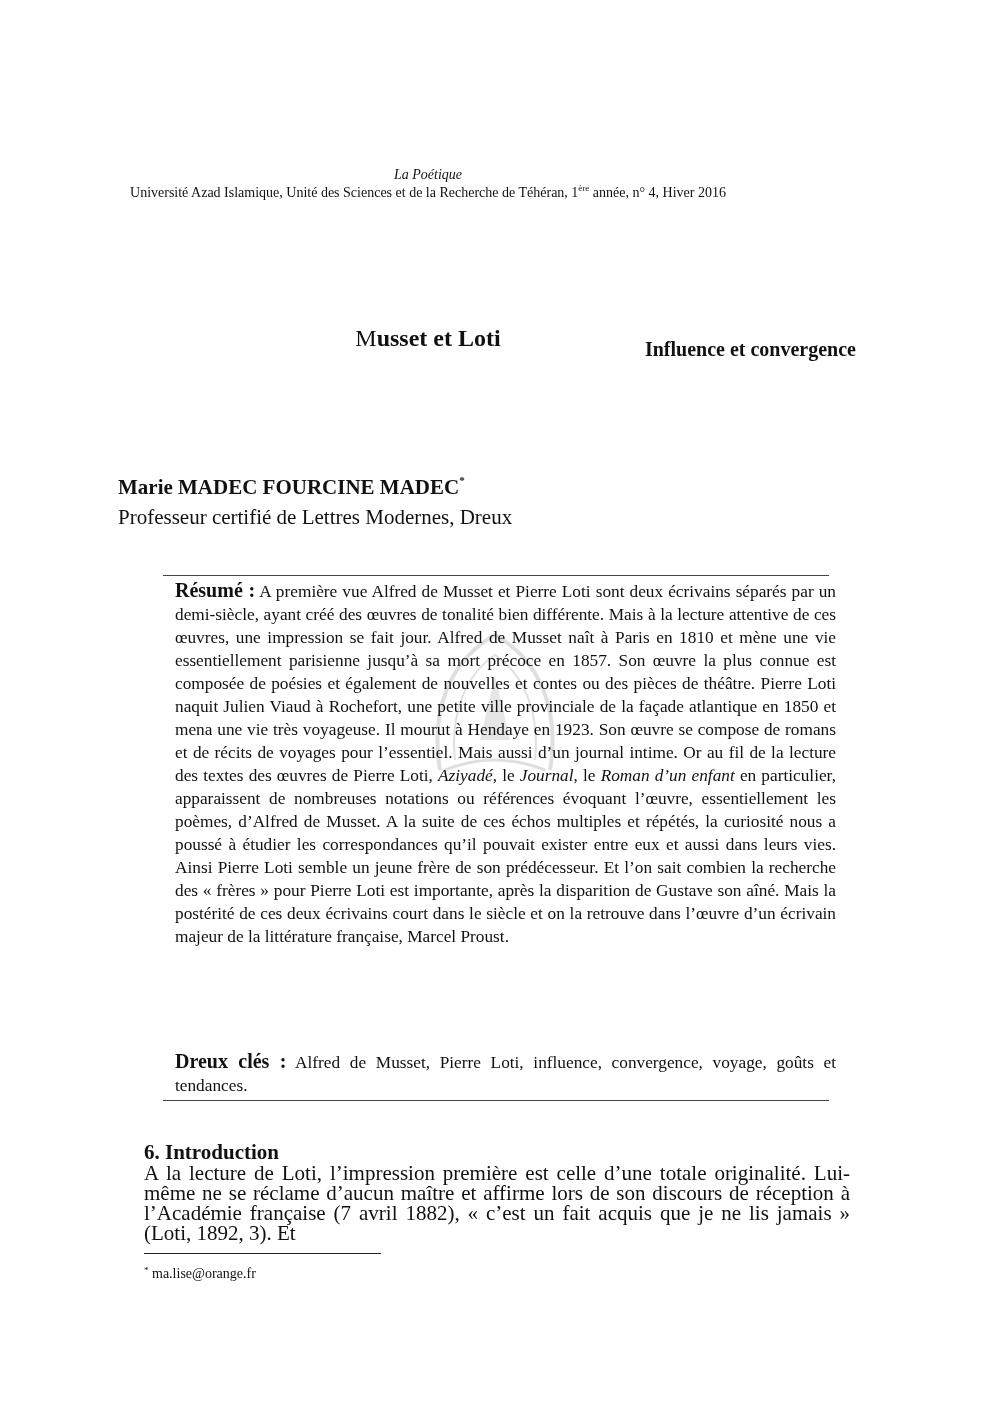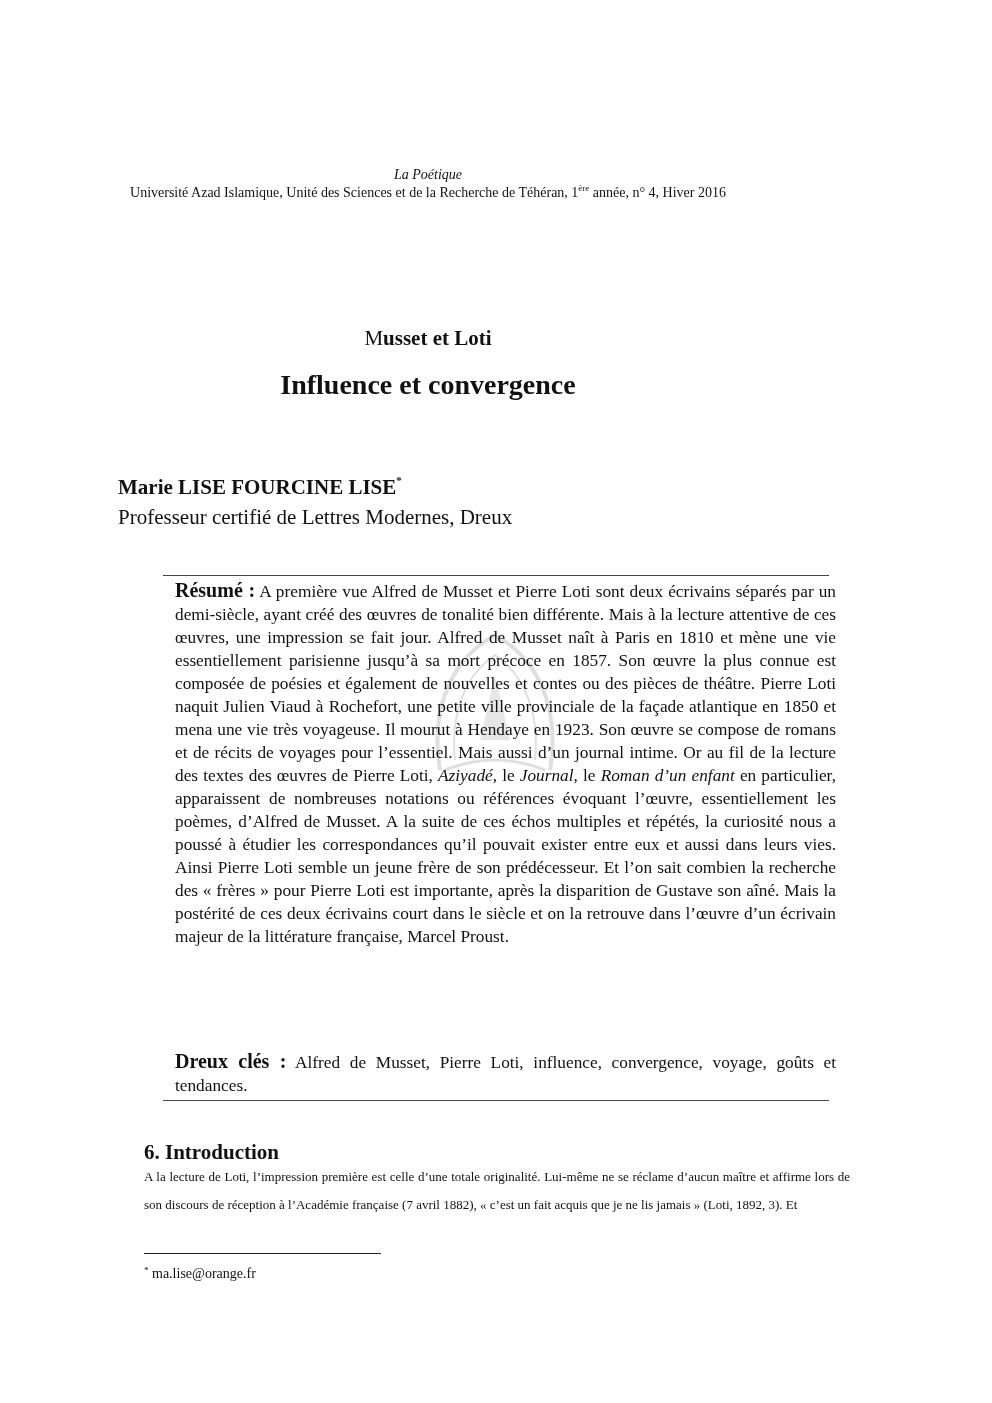--- a/index.html
+++ b/index.html
@@ -3,51 +3,51 @@
 <meta charset="utf-8">
 <style>
   html, body { margin:0; padding:0; background:#ffffff; }
   body { width:992px; height:1403px; position:relative; overflow:hidden;
          font-family:"Liberation Serif", serif; color:#111; }
   .abs { position:absolute; }
   .center { left:0; width:856px; text-align:center; }
   #journal { top:166px; font-size:14px; font-style:italic; line-height:18px; }
   #affil { top:184px; font-size:14px; line-height:18px; }
   #affil sup { font-size:9px; vertical-align:6px; line-height:0; }
-  #title1 { top:323px; font-size:21px; font-weight:bold; line-height:30px;font-family:Liberation Serif, serif; }
+  #title1 { top:323px; font-size:24px; font-weight:bold; line-height:30px;font-family:Liberation Serif, serif; }
   #title1 .first { font-weight:normal; }
-  #title2 { top:370px; font-size:28px; font-weight:bold; line-height:30px; }
+  #title2 { top:334px; font-size:20px; font-weight:bold; line-height:30px;text-align:right; }
   #author { left:118px; top:474px; font-size:21px; font-weight:bold; line-height:26px; }
   #author sup { font-size:11px; vertical-align:10px; line-height:0; }
   #position { left:118px; top:504px; font-size:21px; line-height:26px; }
   .rule { left:163px; width:666px; height:0; border-top:1.5px solid #444; }
   #rule-top { top:575px; }
   #rule-bottom { top:1100px; }
   .abstract { left:166px; width:661px; font-size:17.3px; line-height:23px; text-align:justify;margin-left:9px; }
   #resume { top:579px; }
   .lbl { font-weight:bold; font-size:20px; }
   #keywords { top:1050px; }
   #watermark { left:420px; top:620px; width:150px; height:160px; opacity:0.18; }
   #intro-h { left:144px; top:1139px; font-size:21px; font-weight:bold; line-height:26px; }
-  #intro-p { left:144px; top:1163px; width:706px; font-size:13px; line-height:28px; text-align:justify; }
+  #intro-p { left:144px; top:1163px; width:706px; font-size:21px; line-height:20px; text-align:justify; }
   #fn-rule { left:144px; top:1253px; width:237px; border-top:1px solid #222; }
   #footnote { left:144px; top:1265px; font-size:14px; line-height:18px; }
   #footnote sup { font-size:9px; vertical-align:5px; line-height:0; }
   i { font-style:italic; }
 </style>
 </head>
 <body>
 
 <div class="abs center" id="journal">La Poétique</div>
 <div class="abs center" id="affil"><span>Université Azad Islamique, Unité des Sciences et de la Recherche de Téhéran, 1</span><sup>ère</sup><span> année, n° 4, Hiver 2016</span></div>
 
 <div class="abs center" id="title1"><span class="first">M</span><span>usset et Loti</span></div>
 <div class="abs center" id="title2">Influence et convergence</div>
 
-<div class="abs" id="author"><span>Marie LISE FOURCINE LISE</span><sup>*</sup></div>
+<div class="abs" id="author"><span>Marie MADEC FOURCINE MADEC</span><sup>*</sup></div>
 <div class="abs" id="position">Professeur certifié de Lettres Modernes, Dreux</div>
 
 <div class="abs rule" id="rule-top"></div>
 
 <svg class="abs" id="watermark" viewBox="0 0 150 160">
   <path d="M20 150 C 10 90, 30 40, 75 15 C 120 40, 140 90, 130 150" fill="none" stroke="#555" stroke-width="4"></path>
   <path d="M35 140 C 30 95, 45 55, 75 35 C 105 55, 120 95, 115 140" fill="none" stroke="#555" stroke-width="2"></path>
   <path d="M60 120 L75 55 L90 120 Z" fill="#777"></path>
   <path d="M25 150 Q75 130 125 150" fill="none" stroke="#555" stroke-width="3"></path>
 </svg>

